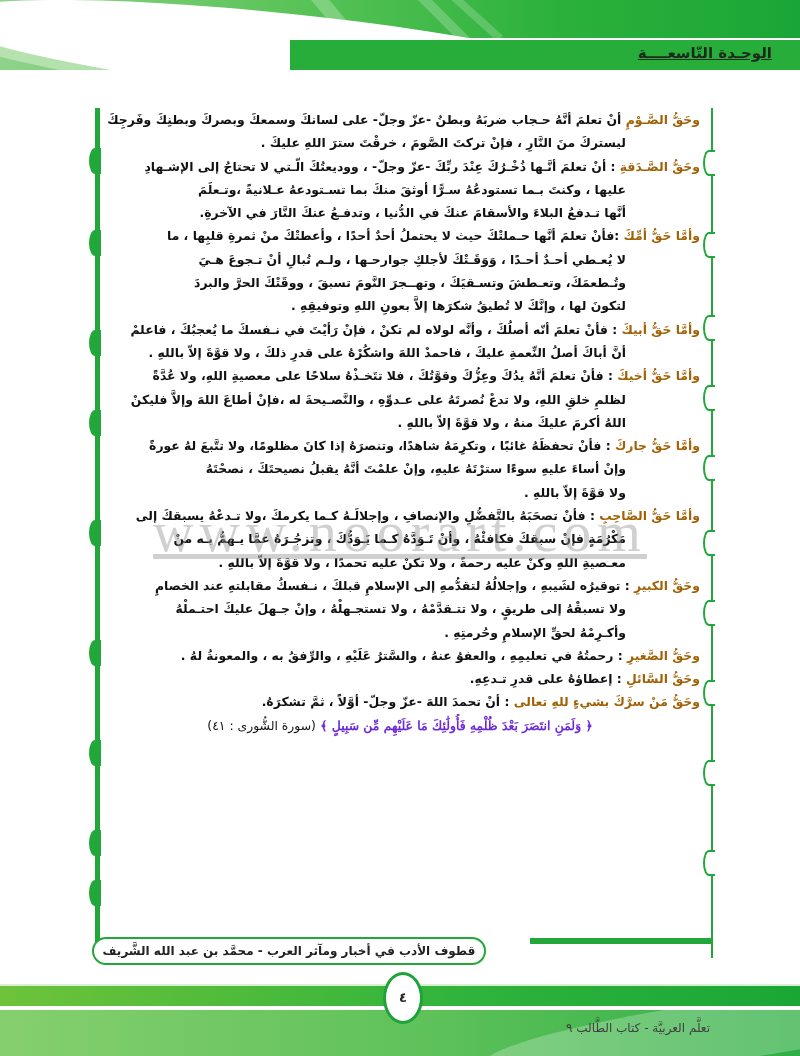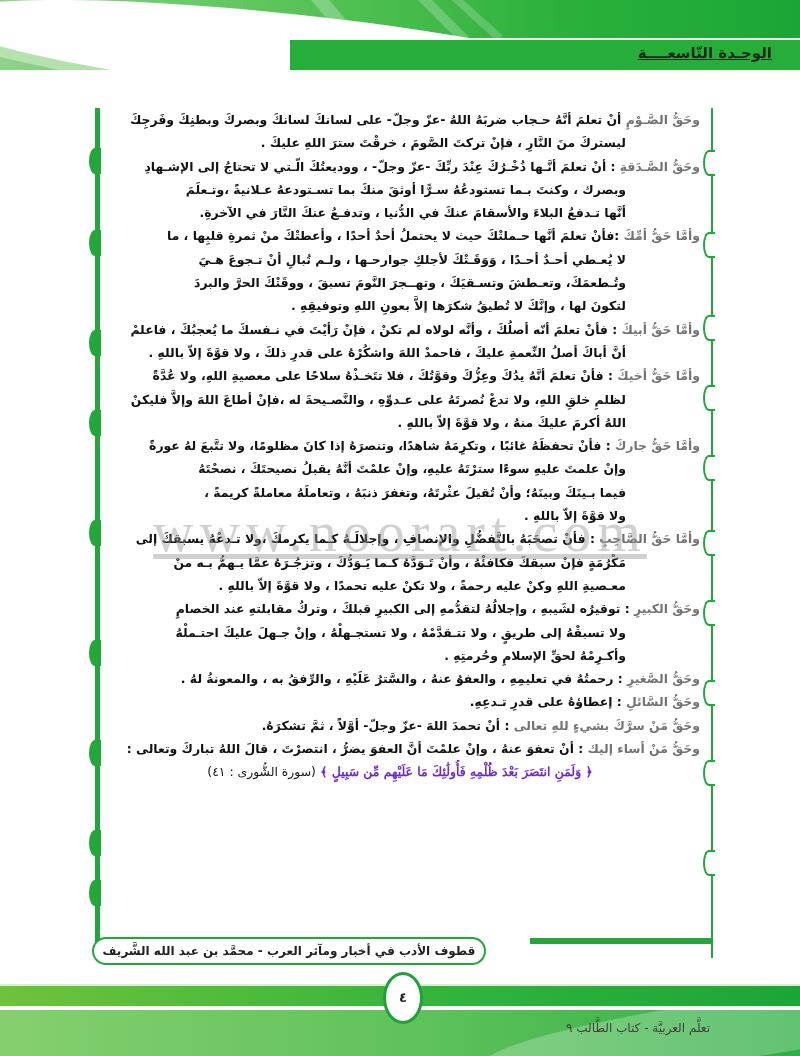--- a/index.html
+++ b/index.html
@@ -22,21 +22,21 @@
   .frame-left { position:absolute; left:95px; top:108px; width:5px; height:835px; background:#22a83a; }
   .frame-right { position:absolute; left:711px; top:108px; width:2px; height:850px; background:#22a83a; }
   .bumps-left span { position:absolute; left:89px; width:12px; height:26px; background:#22a83a; border-radius:50% 0 0 50%; }
   .bumps-right span { position:absolute; left:703px; width:10px; height:22px; border:2px solid #22a83a; border-right:none; border-radius:50% 0 0 50%; background:#fff; }
   .frame-bottom { position:absolute; left:530px; top:938px; width:182px; height:6px; background:#22a83a; }
 
   .content { position:absolute; left:100px; top:108px; width:600px; direction:rtl; font-size:12.4px; color:#111; font-weight:bold; }
   .ln { height:23.3px; line-height:23.3px; white-space:nowrap; overflow:hidden; }
   .ln.indent { padding-right:74px; }
   .ln.center { text-align:center; }
-  .lbl { color:#737373; }
+  .lbl { color:#a16207; }
   .verse { color:#6d28d9; font-family:"DejaVu Serif", serif; font-weight:bold; }
 
   .watermark { position:absolute; left:0; top:502px; width:800px; text-align:center; font-family:"Liberation Serif", serif;
                font-size:56px; letter-spacing:6px; color:rgba(150,150,150,.45); pointer-events:none; line-height:60px;text-decoration:underline; }
 
   .source-box { position:absolute; left:92px; top:937px; width:390px; height:24px; border:2px solid #22a83a; border-radius:14px;
                 background:#fff; direction:rtl; text-align:center; font-size:12px; line-height:24px; font-weight:bold; color:#222; }
 
   .footer-bar { position:absolute; left:0; top:986px; width:800px; height:20px;
                 background:linear-gradient(90deg,#6ec33a,#2eb33c 60%,#1aa636); }
@@ -85,59 +85,57 @@
     <span style="top:530px"></span>
   <span style="top:600px"></span>
     <span style="top:680px"></span>
     <span style="top:760px"></span>
   <span style="top:850px"></span>
 </div>
 <div class="frame-bottom"></div>
 
 <div class="content">
 
-  <div class="ln"><span class="lbl">وحَقُّ الصَّـوْمِ</span> <span>أنْ تعلمَ أنَّهُ حـجاب ضربَهُ اللهُ -عزّ وجلّ- على لسانكَ لسانكَ وبصركَ وبطنِكَ وفَرجِكَ</span></div>
+  <div class="ln"><span class="lbl">وحَقُّ الصَّـوْمِ</span> <span>أنْ تعلمَ أنَّهُ حـجاب ضربَهُ وبطنُ -عزّ وجلّ- على لسانكَ وسمعكَ وبصركَ وبطنِكَ وفَرجِكَ</span></div>
   <div class="ln indent">ليستركَ منَ النَّارِ ، فإنْ تركتَ الصَّومَ ، خرقْتَ سترَ اللهِ عليكَ .</div>
 
   <div class="ln"><span class="lbl">وحَقُّ الصَّـدَقةِ</span> : <span>أنْ تعلمَ أنَّـها ذُخْـرُكَ عِنْدَ ربِّكَ -عزّ وجلّ- ، ووديعتُكَ الّـتي لا تحتاجُ إلى الإشـهادِ</span></div>
-  <div class="ln indent">وبصرك ، وكنتَ بـما تستودعُهُ سـرًّا أوثقَ منكَ بما تسـتودعهُ عـلانيةً ،وتـعلَمَ</div>
+  <div class="ln indent">عليها ، وكنتَ بـما تستودعُهُ سـرًّا أوثقَ منكَ بما تسـتودعهُ عـلانيةً ،وتـعلَمَ</div>
   <div class="ln indent">أنَّها تـدفعُ البلاءَ والأسقامَ عنكَ في الدُّنيا ، وتدفـعُ عنكَ النَّارَ في الآخرةِ.</div>
 
   <div class="ln"><span class="lbl">وأمَّا حَقُّ أمِّكَ</span> <span>:فأنْ تعلمَ أنَّها حـملتْكَ حيث لا يحتملُ أحدٌ أحدًا ، وأعطتْكَ منْ ثمرةِ قلبِها ، ما</span></div>
   <div class="ln indent">لا يُعـطي أحـدٌ أحـدًا ، وَوَقَـتْكَ لأجلكِ جوارحـها ، ولـم تُبالِ أنْ تـجوعَ هـيَ</div>
   <div class="ln indent">وتُـطعمَكَ، وتعـطشَ وتسـقيَكَ ، وتهــجرَ النَّومَ تسبقَ ، ووقَتْكَ الحرَّ والبردَ</div>
   <div class="ln indent">لتكونَ لها ، وإنَّكَ لا تُطيقُ شكرَها إلاَّ بعونِ اللهِ وتوفيقِهِ .</div>
 
   <div class="ln"><span class="lbl">وأمَّا حَقُّ أبيكَ</span> <span>: فأنْ تعلمَ أنّه أصلُكَ ، وأنَّه لولاه لم تكنْ ، فإنْ رَأيْتَ في نـفسكَ ما يُعجبُكَ ، فاعلمْ</span></div>
   <div class="ln indent">أنَّ أباكَ أصلُ النِّعمةِ عليكَ ، فاحمدْ اللهَ واشكُرْهُ على قدرِ ذلكَ ، ولا قوَّةَ إلاّ باللهِ .</div>
 
   <div class="ln"><span class="lbl">وأمَّا حَقُّ أخيكَ</span> <span>: فأنْ تعلمَ أنَّهُ يدُكَ وعِزُّكَ وقوَّتُكَ ، فلا تتَخـذْهُ سلاحًا على معصيةِ اللهِ، ولا عُدَّةً</span></div>
   <div class="ln indent">لظلمِ خلقِ اللهِ، ولا تدعْ نُصرتَهُ على عـدوِّهِ ، والنَّصـيحةَ له ،فإنْ أطاعَ اللهَ وإلاَّ فليكنْ</div>
   <div class="ln indent">اللهُ أكرمَ عليكَ منهُ ، ولا قوَّةَ إلاّ باللهِ .</div>
 
   <div class="ln"><span class="lbl">وأمَّا حَقُّ جاركَ</span> <span>: فأنْ تحفظَهُ غائبًا ، وتكرِمَهُ شاهدًا، وتنصرَهُ إذا كانَ مظلومًا، ولا تتَّبعَ لهُ عورةً</span></div>
-  <div class="ln indent">وإنْ علمتَ عليهِ سوءًا سترْتَهُ عليهِ، وإنْ علمْتَ أنَّهُ يقبلُ نصيحتَكَ ، نصحْتَهُ</div>
-  <div class="ln indent">فيما بـينَكَ وبينَهُ؛ وأنْ تُقيلَ عثْرتَهُ، وتغفرَ ذنبَهُ ، وتعاملَهُ معاملةً كريمةً ،</div>
+  <div class="ln indent">وإنْ أساءَ عليهِ سوءًا سترْتَهُ عليهِ، وإنْ علمْتَ أنَّهُ يقبلُ نصيحتَكَ ، نصحْتَهُ</div>
   <div class="ln indent">ولا قوَّةَ إلاّ باللهِ .</div>
 
   <div class="ln"><span class="lbl">وأمَّا حَقُّ الصَّاحِبِ</span> <span>: فأنْ تصحَبَهُ بالتَّفضُّلِ والإنصافِ ، وإجلالَـهُ كـما يكرمكَ ،ولا تـدعْهُ يسبقكَ إلى</span></div>
   <div class="ln indent">مَكْرُمَةٍ فإنْ سبقكَ فكافئْهُ ، وأنْ تَـوَدَّهُ كـما يَـوَدُّكَ ، وتزجُـرَهُ عمَّا يـهمُّ بـه منْ</div>
   <div class="ln indent">معـصيةِ اللهِ وكنْ عليه رحمةً ، ولا تكنْ عليه تحمدًا ، ولا قوَّةَ إلاّ باللهِ .</div>
 
-  <div class="ln"><span class="lbl">وحَقُّ الكبيرِ</span> <span>: توقيرُه لشَيبهِ ، وإجلالُهُ لتقدُّمهِ إلى الكبيرِ قبلكَ ، وتركُ مقابلتهِ عند الخصامِ</span></div>
+  <div class="ln"><span class="lbl">وحَقُّ الكبيرِ</span> <span>: توقيرُه لشَيبهِ ، وإجلالُهُ لتقدُّمهِ إلى الإسلامِ قبلكَ ، نـفسكُ مقابلتهِ عند الخصامِ</span></div>
   <div class="ln indent">ولا تسبقْهُ إلى طريقٍ ، ولا تتـقدَّمْهُ ، ولا تستجـهلْهُ ، وإنْ جـهلَ عليكَ احتـملْهُ</div>
   <div class="ln indent">وأكـرِمْهُ لحقِّ الإسلامِ وحُرمتِهِ .</div>
 
   <div class="ln"><span class="lbl">وحَقُّ الصَّغيرِ</span> <span>: رحمتُهُ في تعليمِهِ ، والعفوُ عنهُ ، والسَّترُ عَلَيْهِ ، والرِّفقُ به ، والمعونةُ لهُ .</span></div>
 
   <div class="ln"><span class="lbl">وحَقُّ السَّائلِ</span> <span>: إعطاؤهُ على قدرِ تـدعِهِ.</span></div>
 
   <div class="ln"><span class="lbl">وحَقُّ مَنْ سرَّكَ بشيءٍ للهِ تعالى</span> <span>: أنْ تحمدَ اللهَ -عزّ وجلّ- أوَّلاً ، ثمَّ تشكرَهُ.</span></div>
 
-  <div class="ln"><span class="lbl">وحَقُّ مَنْ أساء إليك</span> <span>: أنْ تعفوَ عنهُ ، وإنْ علمْتَ أنَّ العفوَ يضرُّ ، انتصرْتَ ، قالَ اللهُ تباركَ وتعالى :</span></div>
 
   <div class="ln center"><span class="verse">﴿ وَلَمَنِ انتَصَرَ بَعْدَ ظُلْمِهِ فَأُولَٰئِكَ مَا عَلَيْهِم مِّن سَبِيلٍ ﴾</span> <span style="font-weight:normal">(سورة الشُّورى : ٤١)</span></div>
 </div>
 
 <div class="watermark">www.noorart.com</div>
 
 <div class="source-box">قطوف الأدب في أخبار ومآثر العرب - محمَّد بن عبد الله الشَّريف</div>
 
 <div class="footer-line"></div>
 <div class="footer-bar"></div>

